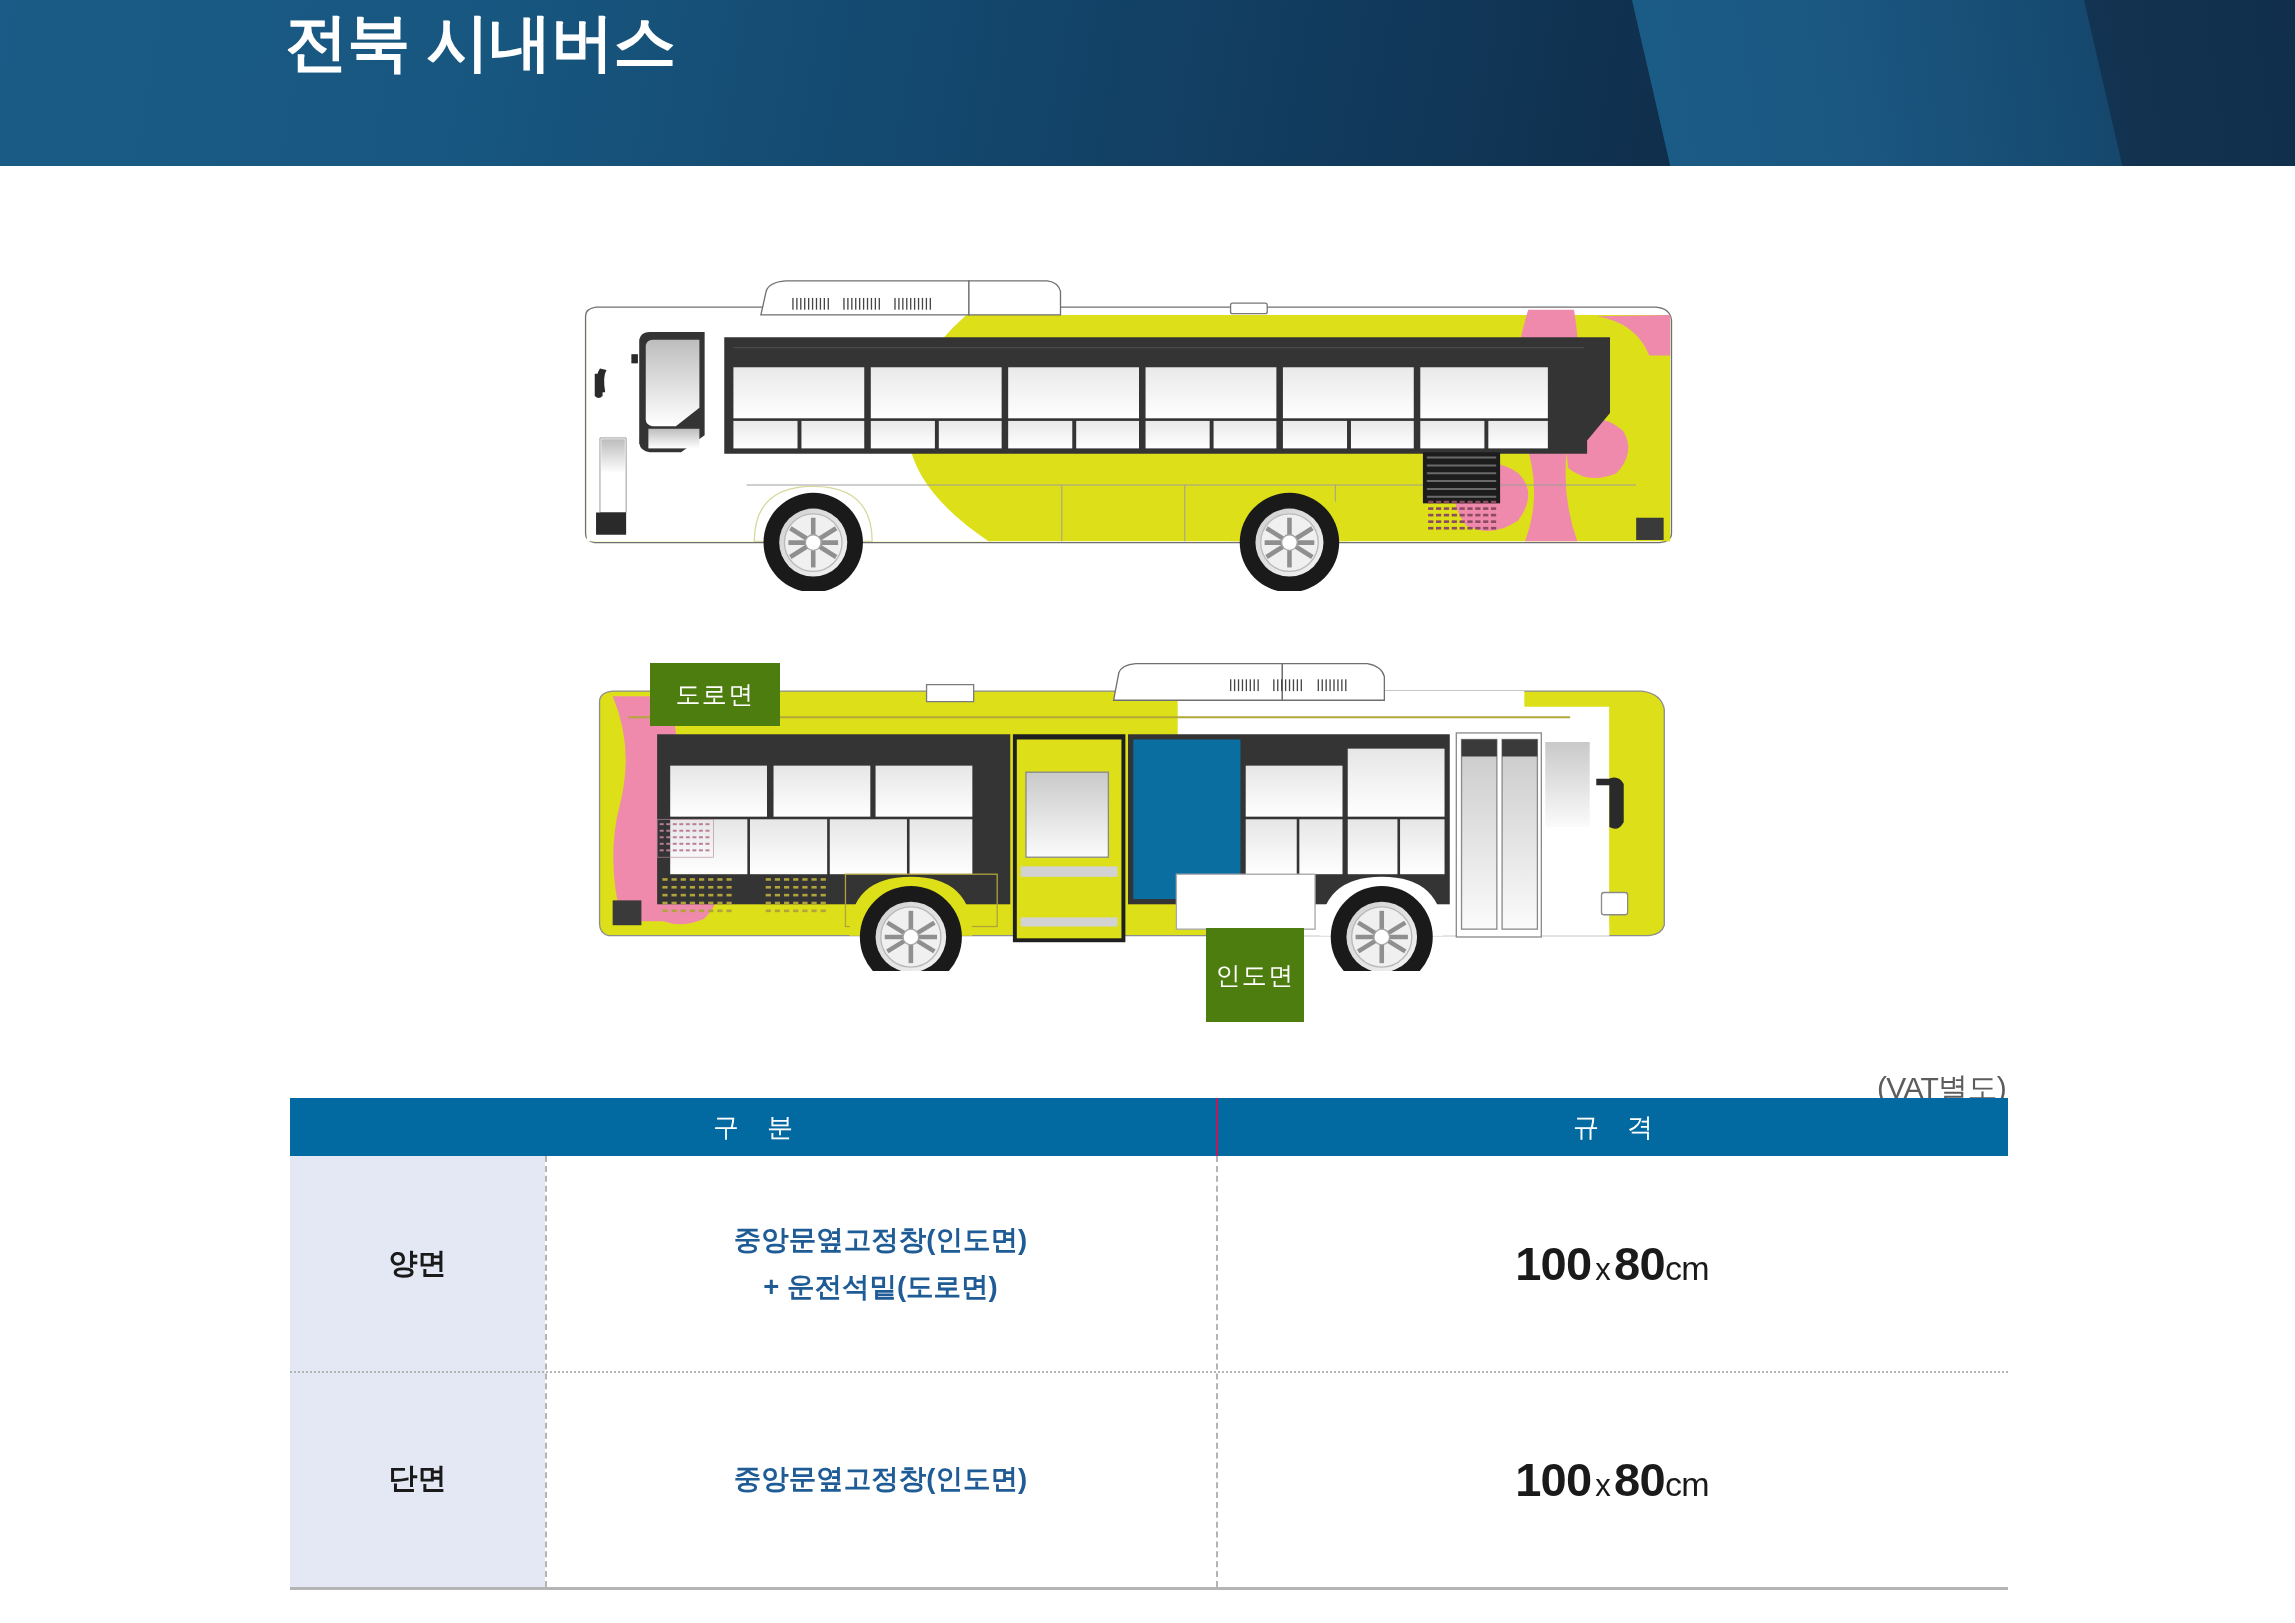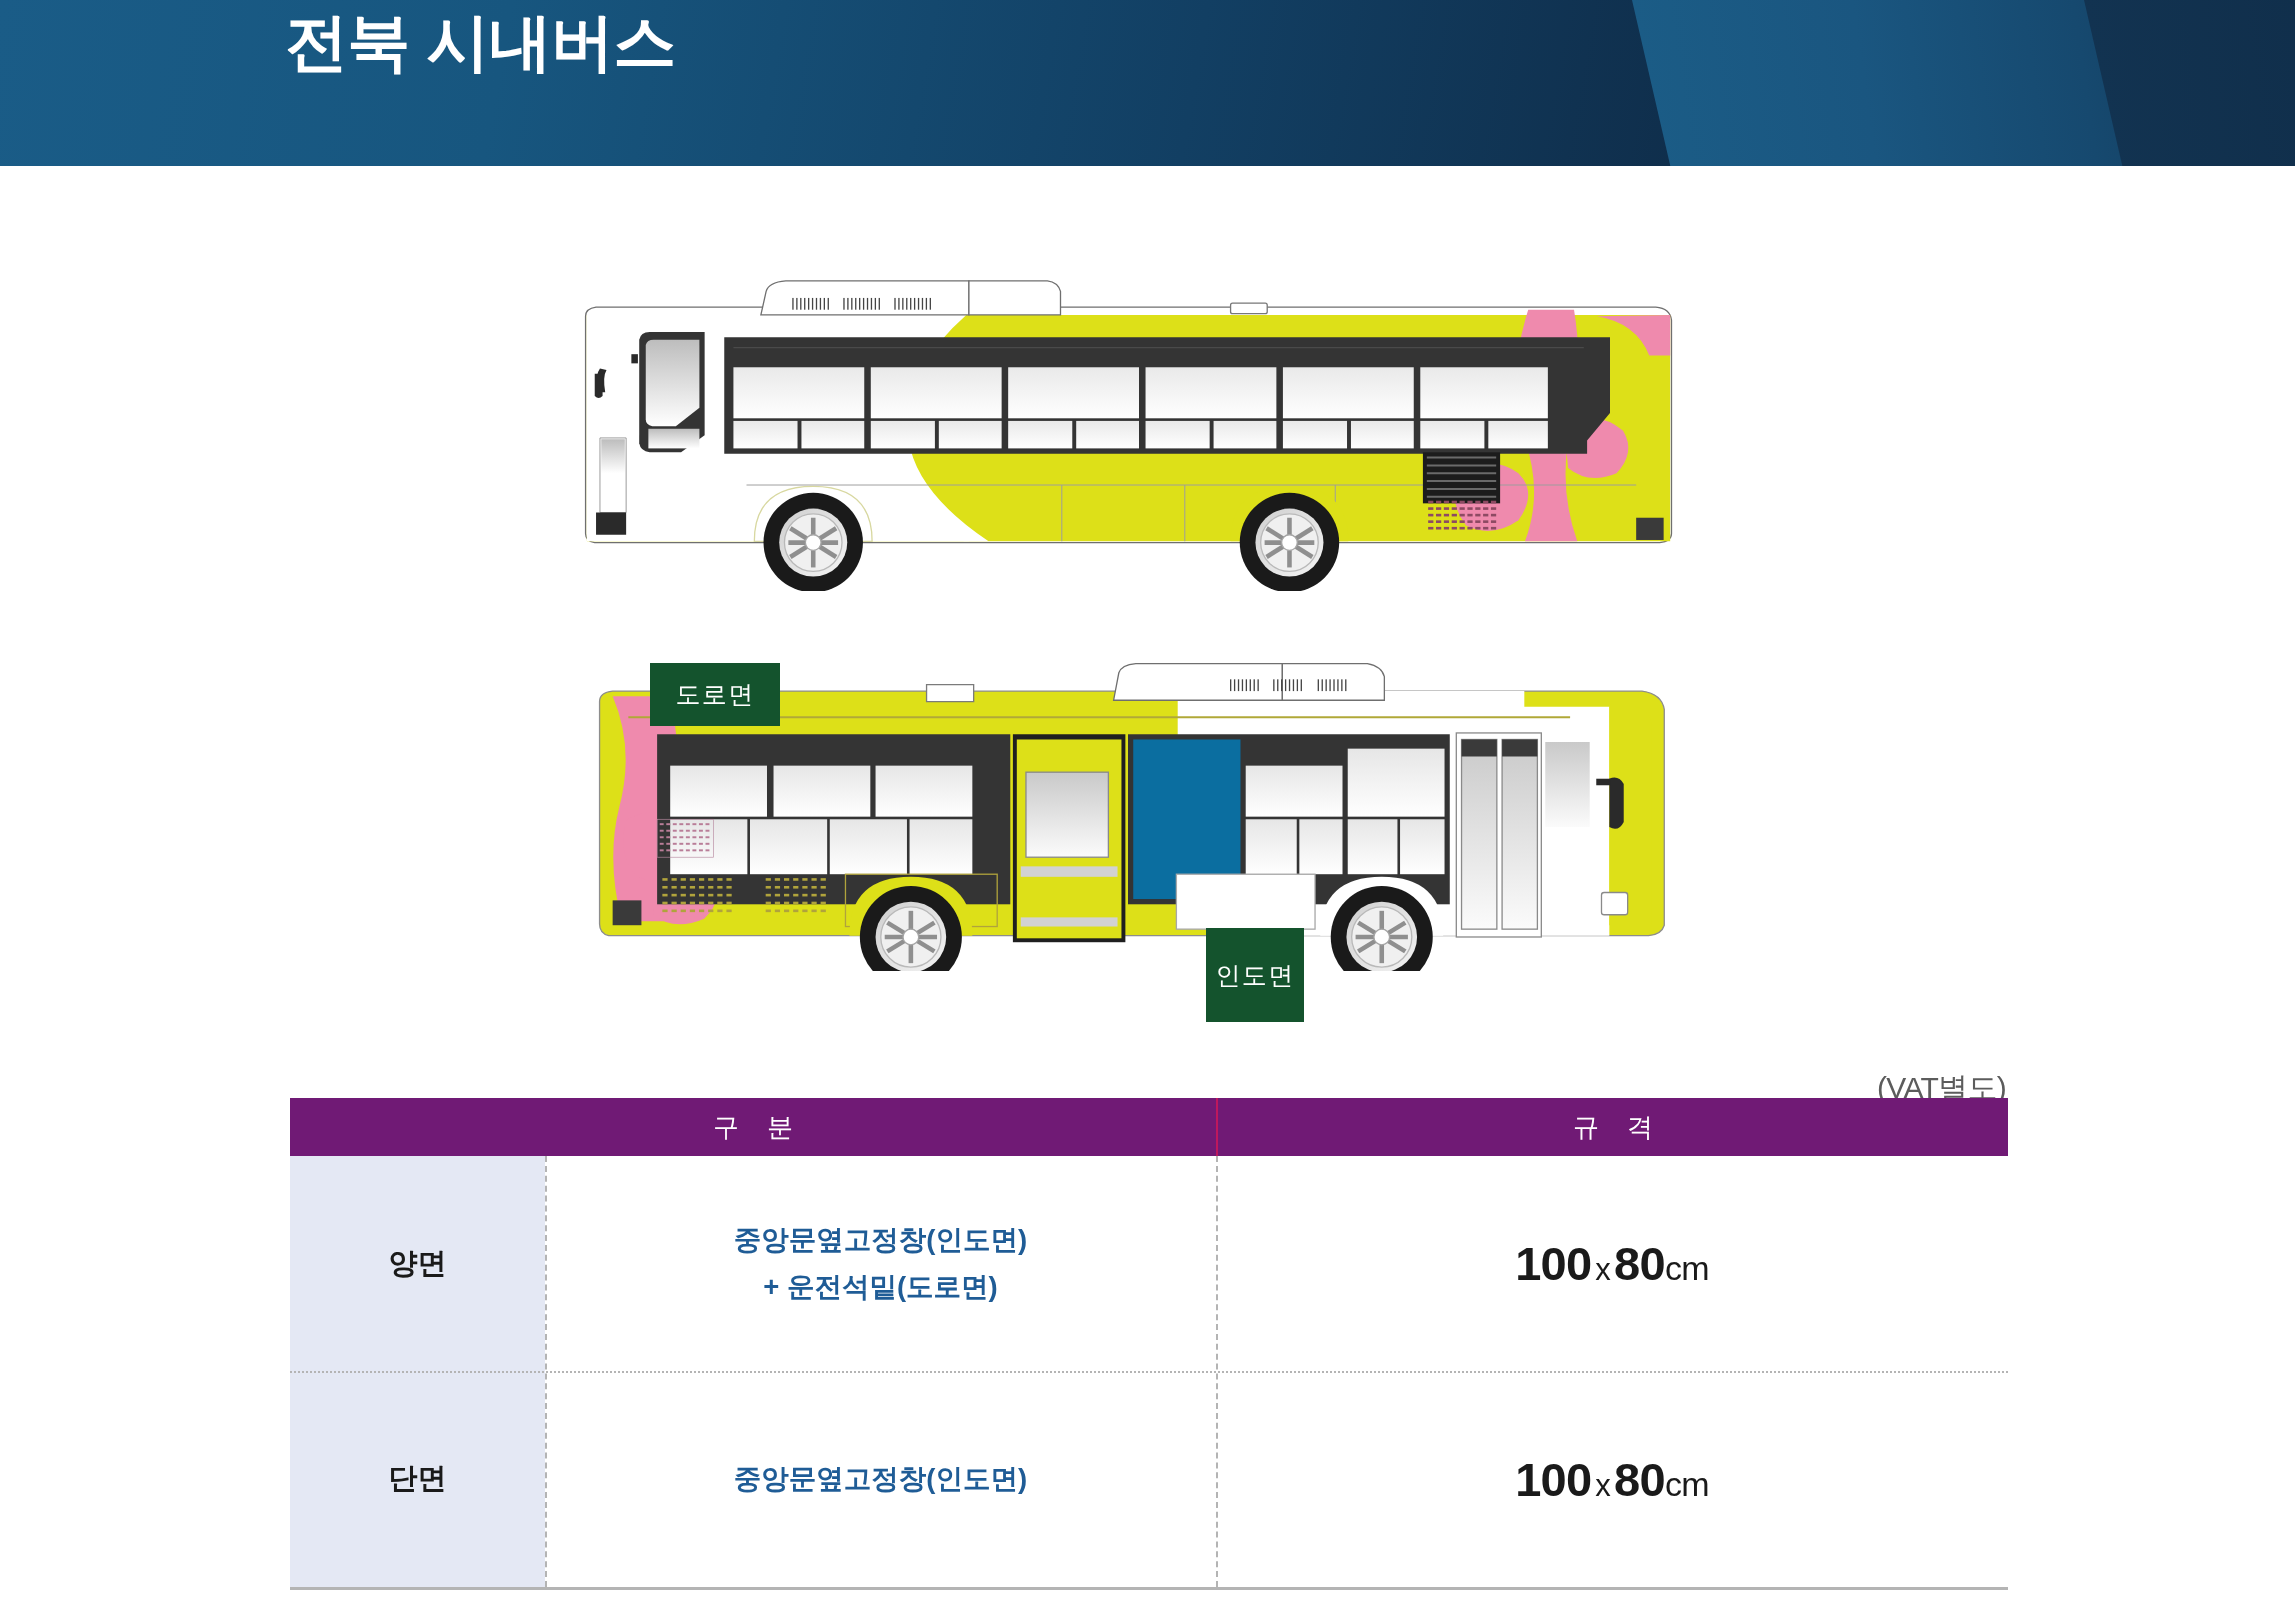--- a/index.html
+++ b/index.html
@@ -75,21 +75,21 @@
     top: 166px;
     width: 2295px;
     height: 896px;
   }
   .bus-svg-wrap { position: absolute; }
   .bus-top { left: 576px; top: 111px; }
   .bus-bottom { left: 589px; top: 478px; }
 
   .face-badge {
     position: absolute;
-    background: #14532d;
+    background: #4d7c0f;
     color: #ffffff;
     display: flex;
     align-items: center;
     justify-content: center;
     font-size: 25px;
     letter-spacing: 1.3px;
     z-index: 9;
   }
   .badge-road {
     left: 650px;
@@ -115,21 +115,21 @@
   }
   .pricing-table {
     position: absolute;
     left: 290px;
     top: 1098px;
     width: 1718px;
   }
   .tbl-head {
     display: flex;
     height: 58px;
-    background: #701a75;
+    background: #0369a1;
   }
   .th-cell {
     display: flex;
     align-items: center;
     justify-content: center;
     color: #ffffff;
     font-size: 26px;
     letter-spacing: 10.5px;
     text-indent: 10.5px;
     position: relative;

